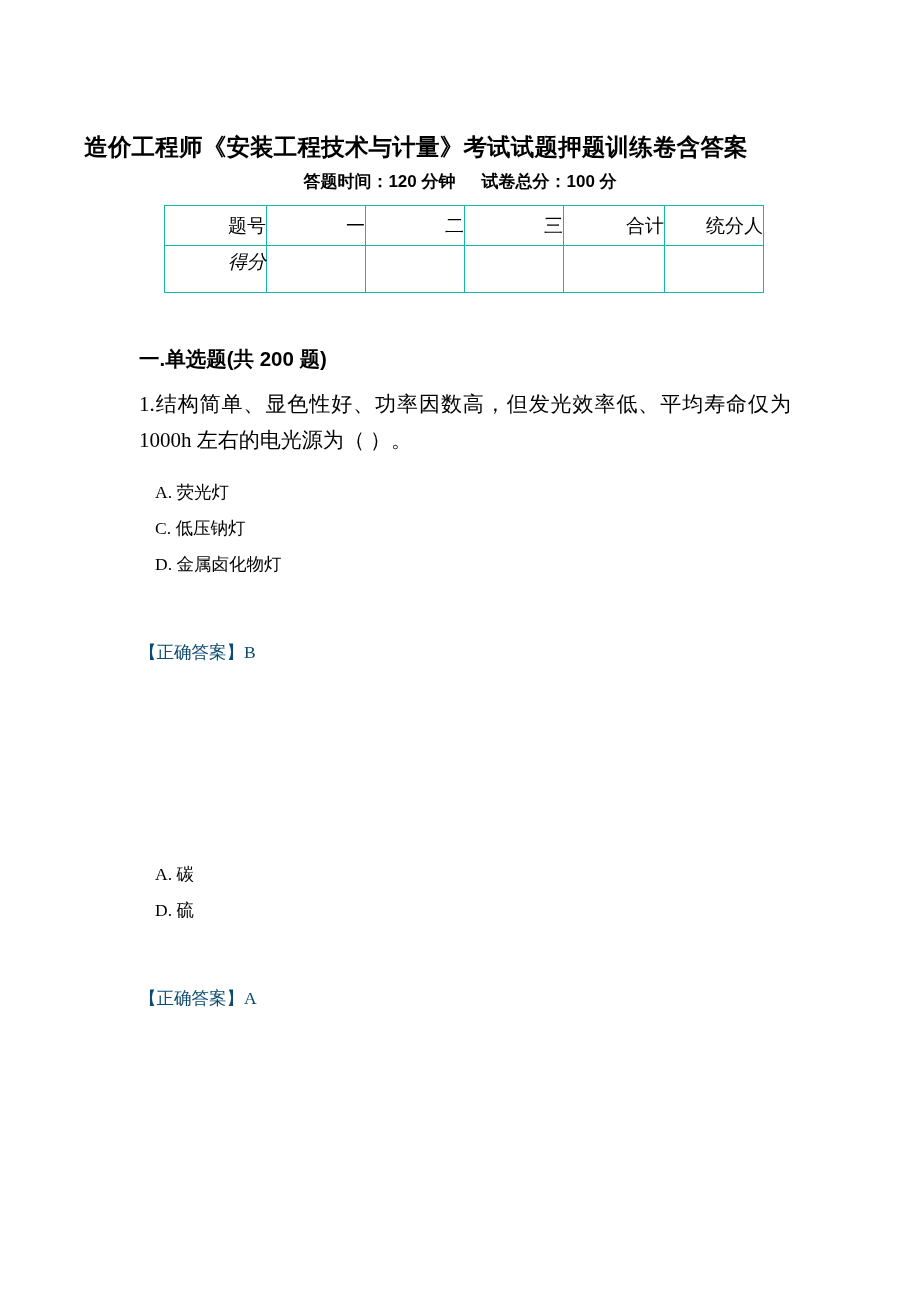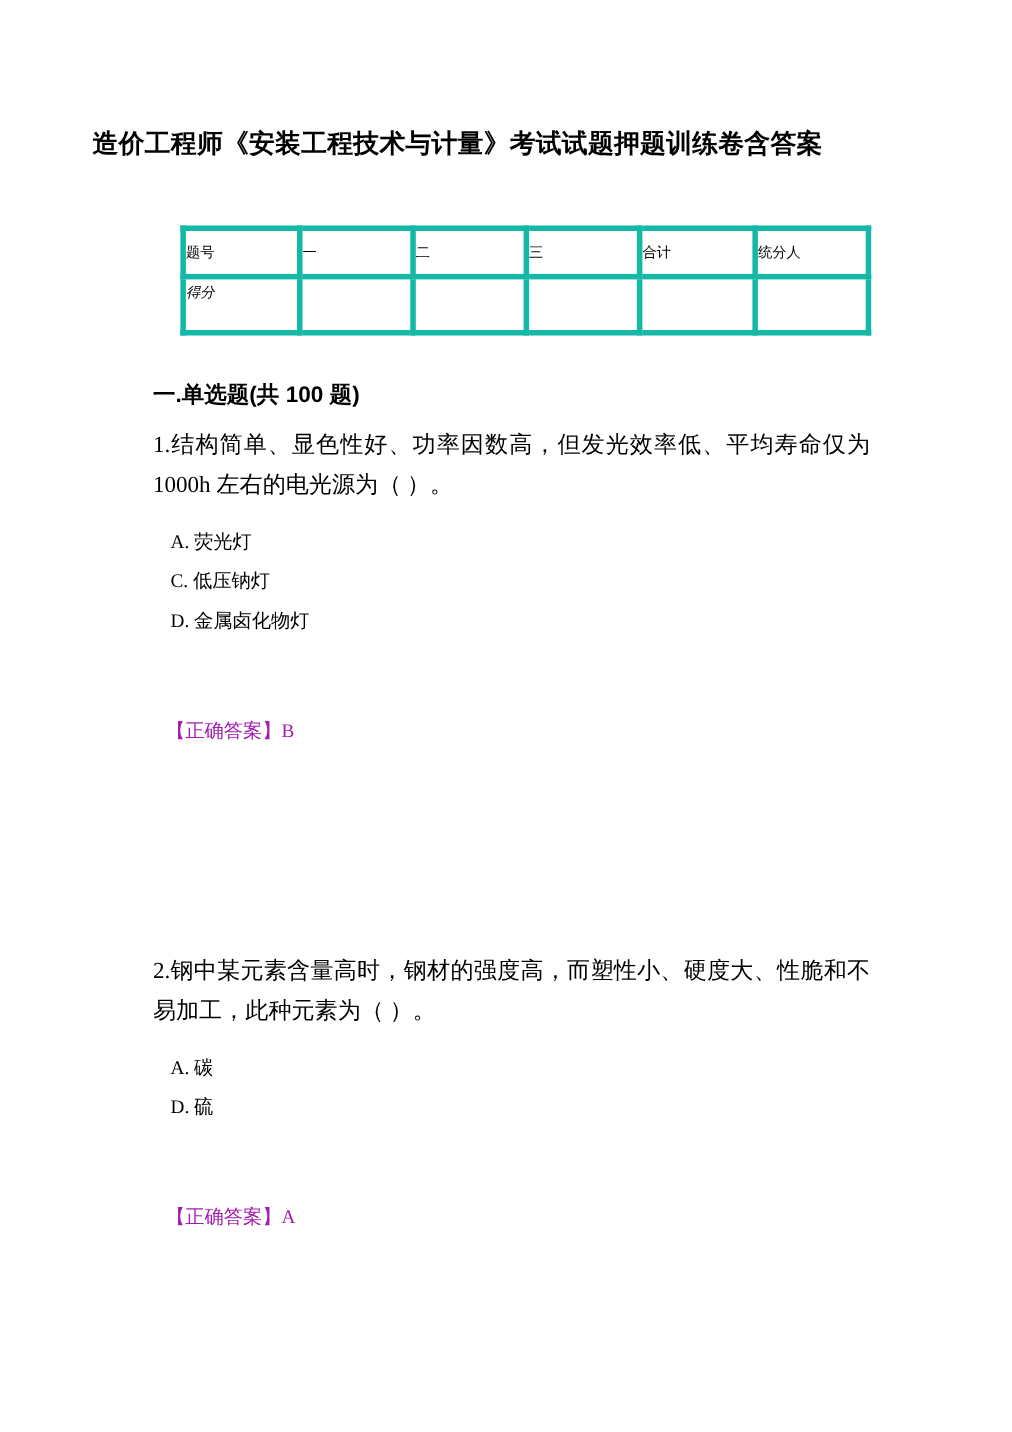--- a/index.html
+++ b/index.html
@@ -21,21 +21,21 @@
     top: 0;
     width: 920px;
     height: 1302px;
     background: #ffffff;
   }
 
   
   .doc-title {
     position: absolute;
     left: 0;
-    top: 115px;
+    top: 132px;
     width: 832px;
     text-align: center;
     font-family: "Liberation Sans", "DejaVu Sans", sans-serif;
     font-weight: bold;
     font-size: 23.5px;
     letter-spacing: 0.2px;
     line-height: 30px;
     white-space: nowrap;
   }
   .doc-subtitle {
@@ -58,25 +58,25 @@
   
   .score-table {
     position: absolute;
     left: 164px;
     top: 205px;
     width: 593px;
     border-collapse: collapse;
     table-layout: fixed;
   }
   .score-table td {
-    border: 5px solid #14b8a6;
-    text-align: left;
+    border: 1px solid #14b8a6;
+    text-align: right;
     vertical-align: middle;
     font-family: "Liberation Serif", "DejaVu Serif", serif;
-    font-size: 13px;
+    font-size: 19px;
     padding: 0;
   }
   .score-table tr.row-head td { height: 39px; }
   .score-table tr.row-score td { height: 43px; }
   .score-table td.c0 { width: 101px; }
   .score-table td.c1,
   .score-table td.c2,
   .score-table td.c3 { width: 98px; }
   .score-table td.c4 { width: 100px; }
   .score-table td.c5 { width: 98px; }
@@ -113,36 +113,39 @@
     margin: 16px;
     padding: 0;
     list-style: none;
   }
   .q-options li {
     font-size: 17.5px;
     line-height: 36px;
     white-space: nowrap;
   }
   .q-answer {
-    color: #a21caf;
+    color: #0c4a6e;
     font-size: 17.5px;
     line-height: 36px;
     white-space: nowrap;
-    margin: 12px;
+    margin: 0;
   }
   .spacer-q2-gap { height: 170px; }
   .spacer-before-answer { height: 36px; }
 </style>
 </head>
 <body>
 
 <div class="page">
 
   <div class="doc-title">造价工程师《安装工程技术与计量》考试试题押题训练卷含答案</div>
 
+  <div class="doc-subtitle">
+    <span>答题时间：120 分钟</span><span class="gap"></span><span>试卷总分：100 分</span>
+  </div>
 
   <table class="score-table">
     <tbody>
       <tr class="row-head">
         <td class="c0">题号</td>
         <td class="c1">一</td>
         <td class="c2">二</td>
         <td class="c3">三</td>
         <td class="c4">合计</td>
         <td class="c5">统分人</td>
@@ -153,37 +156,36 @@
         <td class="c2"></td>
         <td class="c3"></td>
         <td class="c4"></td>
         <td class="c5"></td>
       </tr>
     </tbody>
   </table>
 
   <div class="content">
 
-    <h2 class="section-heading">一.单选题(共 100 题)</h2>
+    <h2 class="section-heading">一.单选题(共 200 题)</h2>
 
     <div class="question">
       <p class="q-stem">1.结构简单、显色性好、功率因数高，但发光效率低、平均寿命仅为 1000h 左右的电光源为（      ）。</p>
       <ul class="q-options">
         <li>A. 荧光灯</li>
         <li>C. 低压钠灯</li>
         <li>D. 金属卤化物灯</li>
       </ul>
       <div class="spacer-before-answer"></div>
       <p class="q-answer">【正确答案】B</p>
     </div>
 
     <div class="spacer-q2-gap"></div>
 
     <div class="question">
-      <p class="q-stem">2.钢中某元素含量高时，钢材的强度高，而塑性小、硬度大、性脆和不易加工，此种元素为（      ）。</p>
       <ul class="q-options">
         <li>A. 碳</li>
         <li>D. 硫</li>
       </ul>
       <div class="spacer-before-answer"></div>
       <p class="q-answer">【正确答案】A</p>
     </div>
 
   </div>
 </div>

